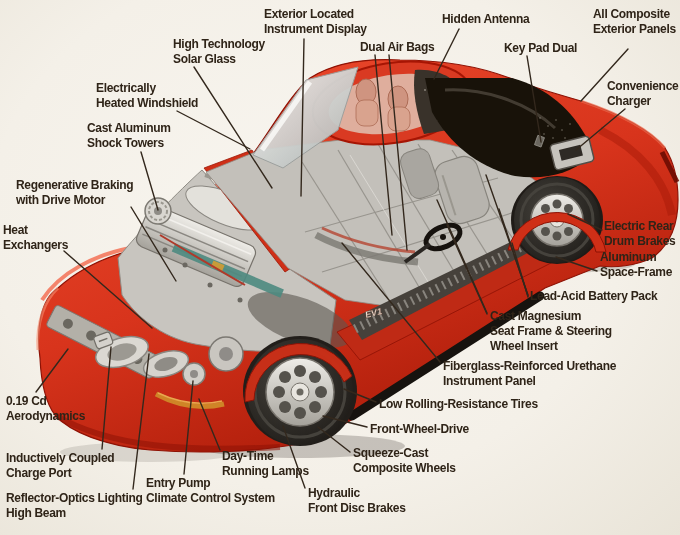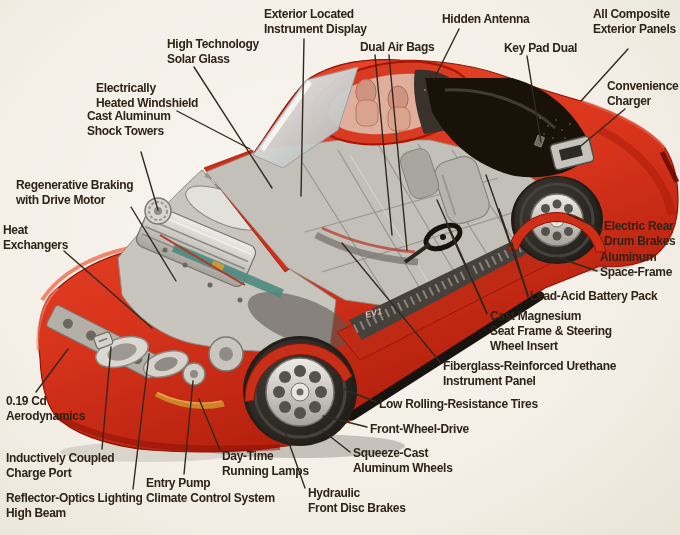--- a/index.html
+++ b/index.html
@@ -272,48 +272,48 @@
       <line x1="102" y1="449" x2="111" y2="347"></line>
       <line x1="36" y1="392" x2="68" y2="349"></line>
     </g>
   </svg>
 
   <div class="label" style="left:264px;top:7px">Exterior Located
 Instrument Display</div>
   <div class="label" style="left:442px;top:12px">Hidden Antenna</div>
   <div class="label" style="left:593px;top:7px">All Composite
 Exterior Panels</div>
-  <div class="label" style="left:167px;top:37px">High Technology
+  <div class="label" style="left:173px;top:37px">High Technology
 Solar Glass</div>
   <div class="label" style="left:360px;top:40px">Dual Air Bags</div>
   <div class="label" style="left:504px;top:41px">Key Pad Dual</div>
   <div class="label" style="left:607px;top:79px">Convenience
 Charger</div>
   <div class="label" style="left:96px;top:81px">Electrically
 Heated Windshield</div>
-  <div class="label" style="left:87px;top:109px">Cast Aluminum
+  <div class="label" style="left:87px;top:121px">Cast Aluminum
 Shock Towers</div>
   <div class="label" style="left:16px;top:178px">Regenerative Braking
 with Drive Motor</div>
   <div class="label" style="left:3px;top:223px">Heat
 Exchangers</div>
   <div class="label" style="left:604px;top:219px">Electric Rear
 Drum Brakes</div>
   <div class="label" style="left:600px;top:250px">Aluminum
 Space-Frame</div>
   <div class="label" style="left:530px;top:289px">Lead-Acid Battery Pack</div>
   <div class="label" style="left:490px;top:309px">Cast Magnesium
 Seat Frame &amp; Steering
 Wheel Insert</div>
   <div class="label" style="left:443px;top:359px">Fiberglass-Reinforced Urethane
 Instrument Panel</div>
   <div class="label" style="left:379px;top:397px">Low Rolling-Resistance Tires</div>
   <div class="label" style="left:370px;top:422px">Front-Wheel-Drive</div>
   <div class="label" style="left:353px;top:446px">Squeeze-Cast
-Aluminum Wheels</div>
+Composite Wheels</div>
   <div class="label" style="left:308px;top:486px">Hydraulic
 Front Disc Brakes</div>
   <div class="label" style="left:222px;top:449px">Day-Time
 Running Lamps</div>
   <div class="label" style="left:146px;top:476px">Entry Pump
 Climate Control System</div>
   <div class="label" style="left:6px;top:491px">Reflector-Optics Lighting
 High Beam</div>
   <div class="label" style="left:6px;top:451px">Inductively Coupled
 Charge Port</div>

